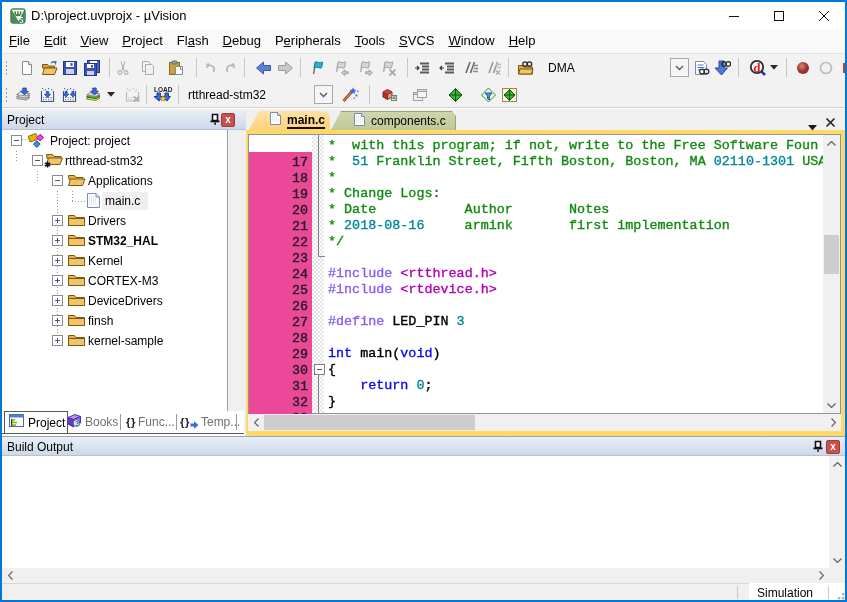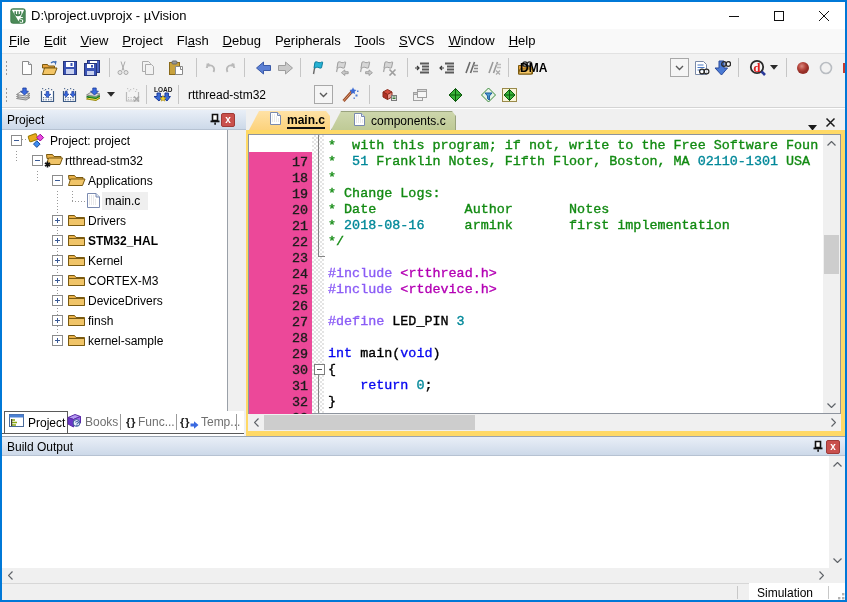--- a/index.html
+++ b/index.html
@@ -299,21 +299,21 @@
       <span class="tbsep" style="left: 508px;"></span>
       <span class="tbtn" style="left: 514px;">
         <svg width="17" height="16" viewBox="0 0 17 16">
           <path d="M1.5 5.5h5l1 1.5h8v7h-14z" fill="#e8a33d" stroke="#7a5a10"></path>
           <path d="M1.5 14l1.5-5h13l-1.5 5z" fill="#f3c566" stroke="#7a5a10"></path>
           <circle cx="8" cy="4" r="2.2" fill="none" stroke="#2a2a2a" stroke-width="1.3"></circle>
           <circle cx="12.5" cy="4" r="2.2" fill="none" stroke="#2a2a2a" stroke-width="1.3"></circle>
           <path d="M10 4h.6" stroke="#2a2a2a"></path>
         </svg>
       </span>
-      <span class="tb-label" style="left: 520px; font-weight: bold;">DMA</span>
+      <span class="tb-label" style="left: 548px;">DMA</span>
       <span class="combo-arrow" style="left: 670px;">
         <svg width="9" height="6" viewBox="0 0 9 6">
           <path d="M1 1l3.5 3.5L8 1" fill="none" stroke="#5a5a5a" stroke-width="1.4"></path>
         </svg>
       </span>
       <span class="tbtn" style="left: 690px;">
         <svg width="17" height="16" viewBox="0 0 17 16">
           <path d="M2.5 1.5h8l3 3v10h-11z" fill="#fff" stroke="#7a8aa8"></path>
           <g stroke="#4a7ac8" stroke-width="1.2">
             <path d="M4.5 5h6M4.5 7.5h7M4.5 10h7"></path>
@@ -736,21 +736,21 @@
                 <div class="numline">30</div>
                 <div class="numline">31</div>
                 <div class="numline">32</div>
                 <div class="numline">33</div>
               </div>
             </div>
           <div class="foldmargin"></div>
           <div class="codearea">
               <div class="codelines" id="codelines">
                 <div class="codeline"><span class="cm">*  with this program; if not, write to the Free Software Foun</span></div>
-                <div class="codeline"><span class="cm">*  </span><span class="num">51</span><span class="cm"> Franklin Notes, Fifth Floor, Boston, MA </span><span class="num">02110-1301</span><span class="cm"> USA</span></div>
+                <div class="codeline"><span class="cm">*  </span><span class="num">51</span><span class="cm"> Franklin Street, Fifth Boston, Boston, MA </span><span class="num">02110-1301</span><span class="cm"> USA</span></div>
                 <div class="codeline"><span class="cm">*</span></div>
                 <div class="codeline"><span class="cm">* Change Logs:</span></div>
                 <div class="codeline"><span class="cm">* Date           Author       Notes</span></div>
                 <div class="codeline"><span class="cm">* </span><span class="num">2018-08-16</span><span class="cm">     armink       first implementation</span></div>
                 <div class="codeline"><span class="cm">*/</span></div>
                 <div class="codeline">&nbsp;</div>
                 <div class="codeline"><span class="pp2">#include</span><span class="tx"> </span><span class="inc">&lt;rtthread.h&gt;</span></div>
                 <div class="codeline"><span class="pp2">#include</span><span class="tx"> </span><span class="inc">&lt;rtdevice.h&gt;</span></div>
                 <div class="codeline">&nbsp;</div>
                 <div class="codeline"><span class="pp2">#define</span><span class="tx"> LED_PIN </span><span class="num">3</span></div>

